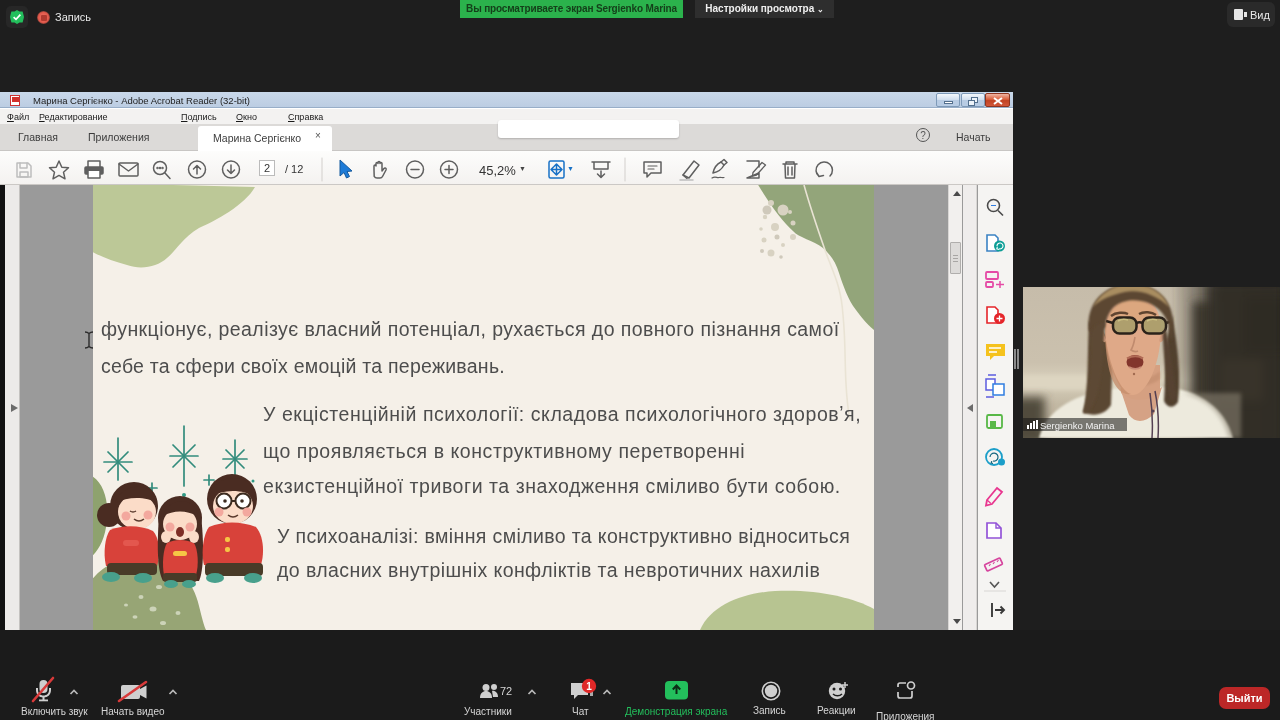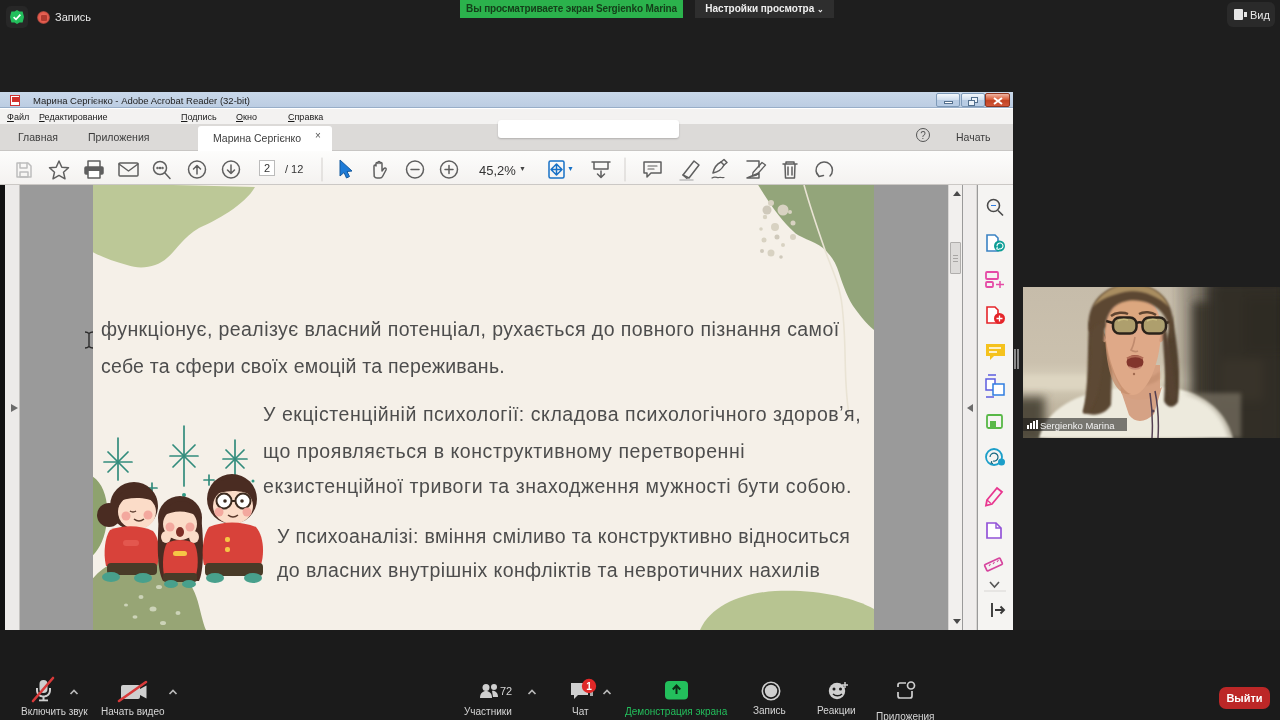--- a/index.html
+++ b/index.html
@@ -275,21 +275,21 @@
           <rect x="132" y="362" width="5" height="5" rx="2" fill="#f6c645"></rect>
           <rect x="112" y="378" width="58" height="13" rx="4" fill="#493b28"></rect>
           <ellipse cx="122" cy="393" rx="9" ry="5" fill="#48a08c"></ellipse>
           <ellipse cx="160" cy="393" rx="9" ry="5" fill="#48a08c"></ellipse>
         </g>
       </svg>
       <div class="abs txt" style="left:8px;top:133px;letter-spacing:0.42px;">функціонує, реалізує власний потенціал, рухається до повного пізнання самої</div>
       <div class="abs txt" style="left:8px;top:170px;letter-spacing:0.25px;">себе та сфери своїх емоцій та переживань.</div>
       <div class="abs txt" style="left:170px;top:217.5px;letter-spacing:0.55px;">У екцістенційній психології: складова психологічного здоровʼя,</div>
       <div class="abs txt" style="left:170px;top:255px;letter-spacing:0.57px;text-align:center;">що проявляється в конструктивному перетворенні</div>
-      <div class="abs txt" style="left:170px;top:290px;letter-spacing:0.55px;">екзистенційної тривоги та знаходження мужності бути собою.</div>
+      <div class="abs txt" style="left:170px;top:290px;letter-spacing:0.55px;">екзистенційної тривоги та знаходження сміливо бути собою.</div>
       <div class="abs txt" style="left:184px;top:340px;letter-spacing:0.37px;">У психоаналізі: вміння сміливо та конструктивно відноситься</div>
       <div class="abs txt" style="left:184px;top:374px;letter-spacing:0.42px;">до власних внутрішніх конфліктів та невротичних нахилів</div>
     </div>
 
     <div class="abs" style="left:948px;top:0;width:14px;height:445px;background:#f2f0ee;border-left:1px solid #d8d6d4;">
       <div class="abs" style="left:4px;top:6px;width:0;height:0;border-bottom:5px solid #4a4a4a;border-left:4px solid transparent;border-right:4px solid transparent;"></div>
       <div class="abs" style="left:1px;top:57px;width:11px;height:32px;background:#dddbd9;border:1px solid #b0aeac;border-radius:1px;">
         <div class="abs" style="left:2px;top:12px;width:5px;height:1px;background:#a8a6a4;"></div>
         <div class="abs" style="left:2px;top:15px;width:5px;height:1px;background:#a8a6a4;"></div>
         <div class="abs" style="left:2px;top:18px;width:5px;height:1px;background:#a8a6a4;"></div>

